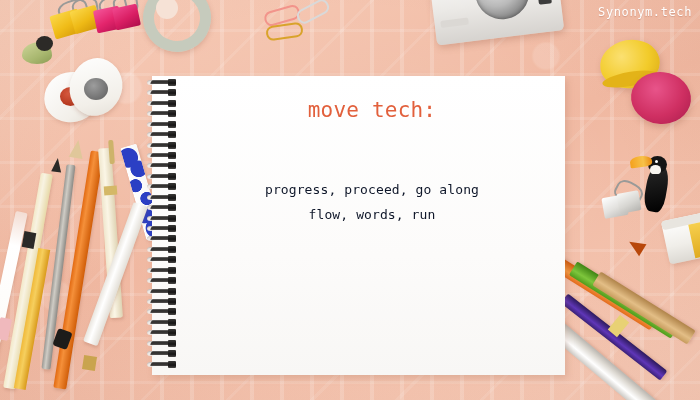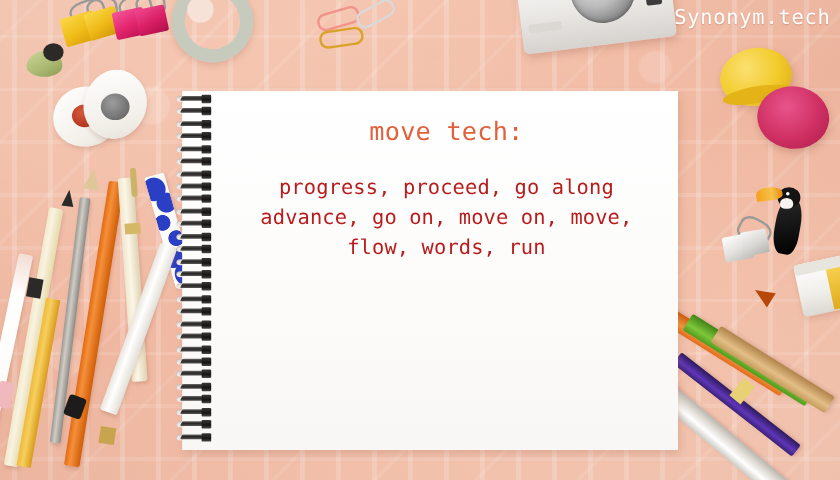--- a/index.html
+++ b/index.html
@@ -53,21 +53,21 @@
     position: absolute; inset: 0;
     background: radial-gradient(ellipse at 50% 45%, rgba(255,255,255,0.10) 0%, rgba(0,0,0,0.0) 55%, rgba(150,80,60,0.07) 100%);
   }
 
   
   .watermark {
     position: absolute;
     top: 5px; right: 8px;
     color: #ffffff;
     font-family: "DejaVu Sans Mono", monospace;
-    font-size: 17px;
+    font-size: 12px;
     letter-spacing: 0.6px;
     text-shadow: 0 1px 1px rgba(160,90,70,0.35);
     white-space: nowrap;
   }
 
   
   .notepad {
     position: absolute;
     left: 152px; top: 76px;
     width: 413px; height: 299px;
@@ -130,24 +130,24 @@
   }
   .title-line2 {
     color: #e2603c;
     font-family: "DejaVu Sans Mono", monospace;
     font-size: 21px;
     line-height: 30px;
     letter-spacing: 0.2px;
     white-space: nowrap;
   }
   .synonyms {
-    margin-top: 20px;
-    color: #b91c1c;
+    margin-top: 52px;
+    color: #0f172a;
     font-family: "DejaVu Sans Mono", monospace;
-    font-size: 17px;
+    font-size: 13px;
     line-height: 25px;
     letter-spacing: 0.1px;
   }
   .syn-line { white-space: nowrap; }
 
   
   .obj { position: absolute; }
 
   
   .clip-body {
@@ -522,20 +522,19 @@
         <div class="hole"></div>
         <div class="wire"></div>
         <div class="cap"></div>
       </div>
     </div>
 
   <div class="note-text">
     <div class="title-line2">move tech:</div>
     <div class="synonyms">
       <div class="syn-line">progress, proceed, go along</div>
-      <div class="syn-line">advance, go on, move on, move,</div>
       <div class="syn-line">flow, words, run</div>
     </div>
   </div>
 
   <div class="watermark">Synonym.tech</div>
 
 </div>
 
 </body></html>

